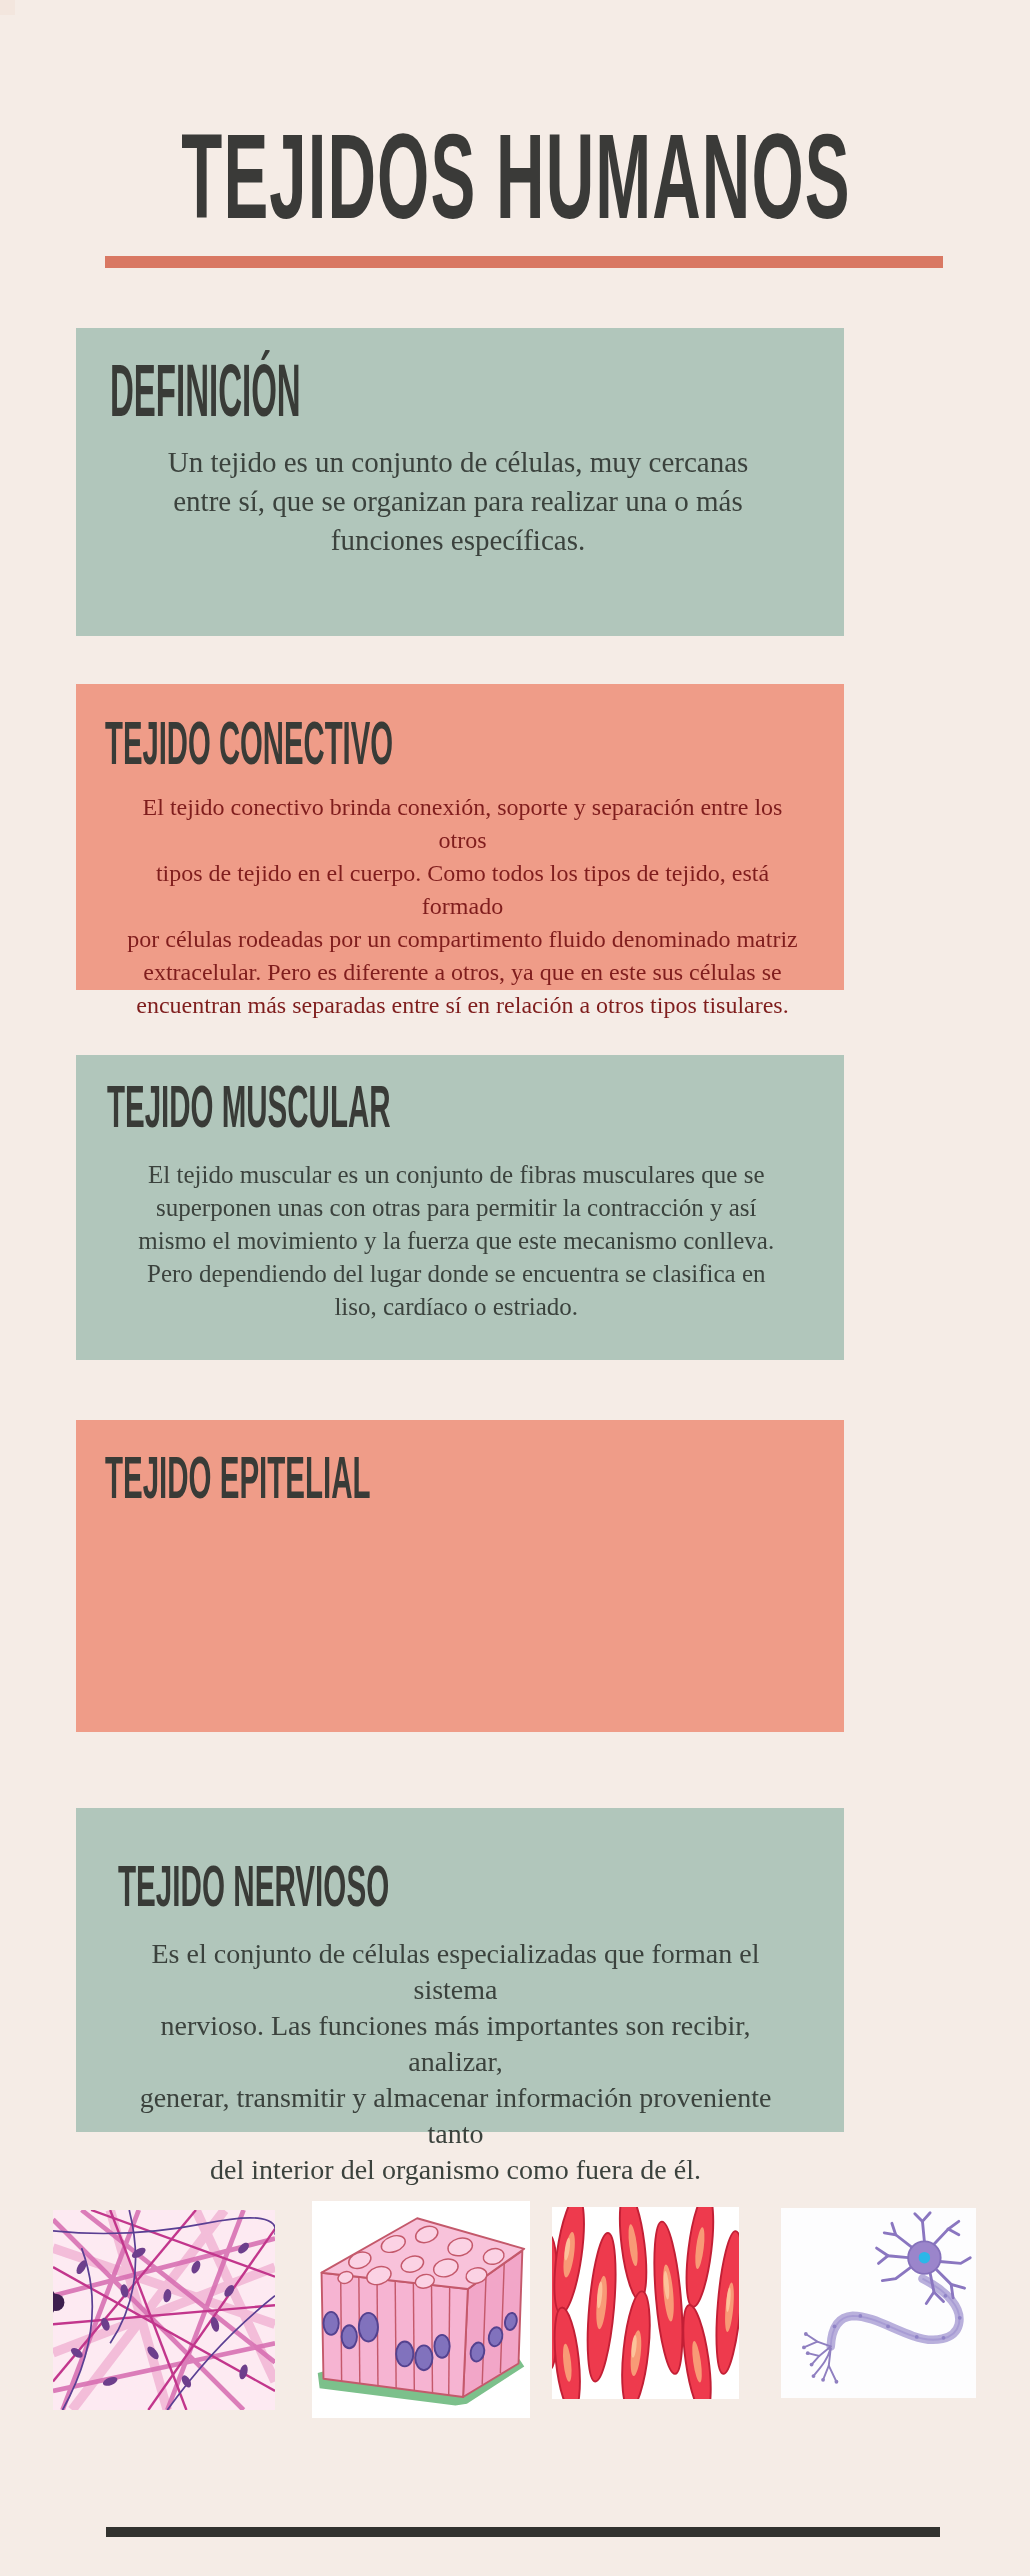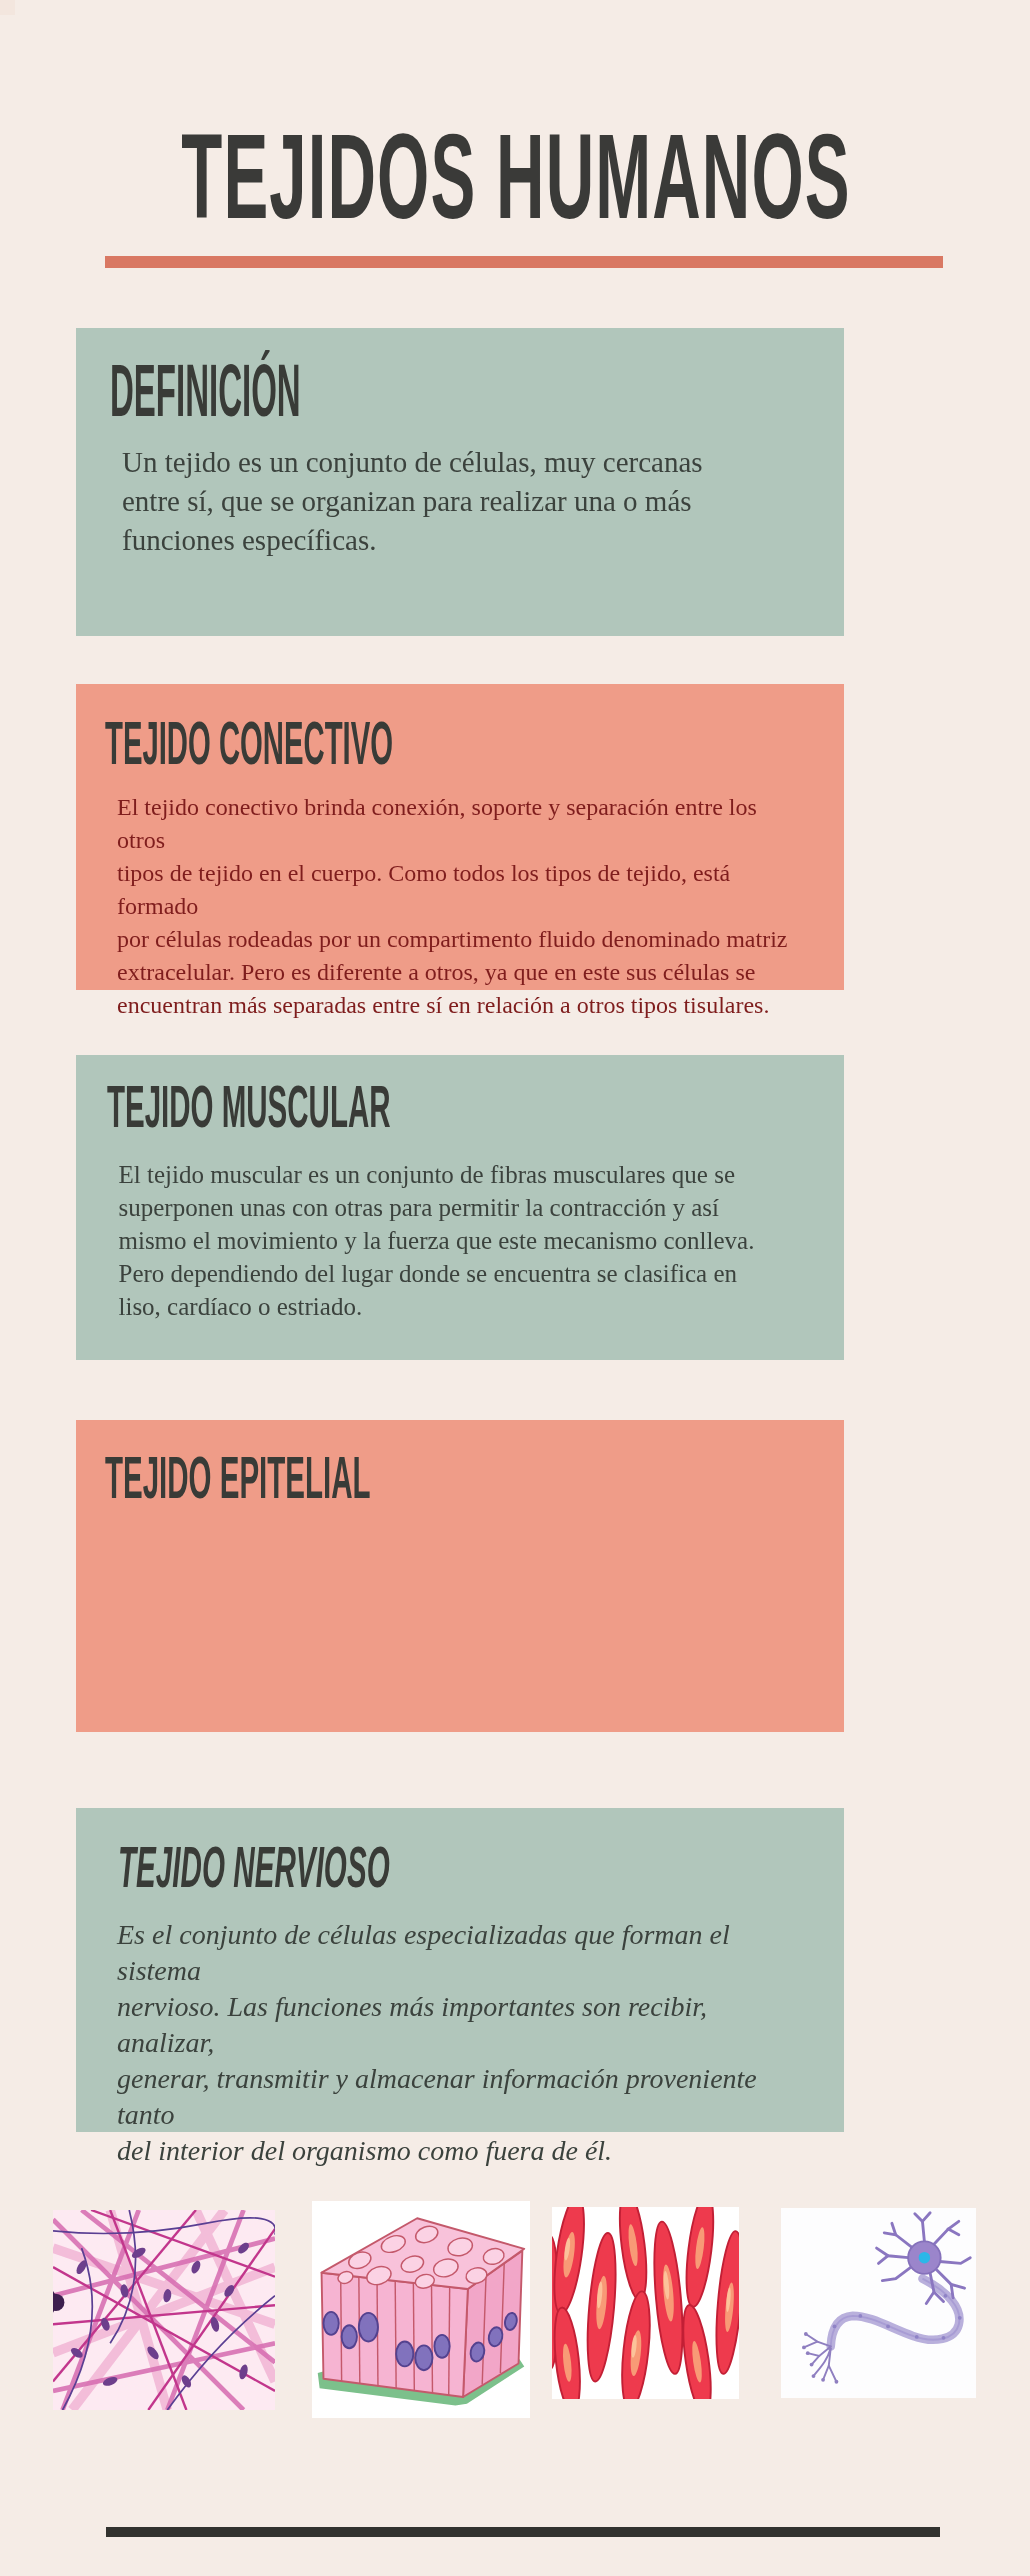--- a/index.html
+++ b/index.html
@@ -9,36 +9,36 @@
   .title-text{position:absolute;top:116px;left:50%;transform:translateX(-50%) scaleX(0.56);
         transform-origin:center top;white-space:nowrap;
         font-family:"Liberation Sans","DejaVu Sans",sans-serif;font-weight:bold;
         font-size:120px;line-height:1;letter-spacing:1.9px;color:#3a3a38;}
   .title-divider{position:absolute;left:105px;top:256px;width:838px;height:12.4px;background:#d97863;}
   .section{position:absolute;left:76px;width:768px;box-sizing:border-box;}
   .section.green{background:#b1c6bb;}
   .section.salmon{background:#ef9c88;}
   .sec-heading{display:inline-block;margin:0;font-family:"Liberation Sans","DejaVu Sans",sans-serif;
         font-weight:bold;color:#393b37;line-height:1;transform-origin:left bottom;white-space:nowrap;}
-  .sec-body{margin:12px;white-space:pre-line;color:#3e413c;}
+  .sec-body{margin:12px;white-space:pre-line;color:#3e413c;text-align:center;}
   .green .sec-body{color:#3b423d;}
   .salmon .sec-body{color:#7f1d1d;}
   #sec0{top:328px;height:308px;padding:25px 38px 0 34px;}
   #sec0 .sec-heading{font-size:75px;transform:scaleX(0.44);}
   #sec0 .sec-body{margin-top:15.3px;font-size:29px;line-height:39px;}
   #sec1{top:684px;height:306px;padding:29px 24px 0 29px;}
   #sec1 .sec-heading{font-size:61px;transform:scaleX(0.48);}
   #sec1 .sec-body{margin-top:17px;font-size:24px;line-height:33px;}
   #sec2{top:1055px;height:305px;padding:23px 38px 0 30.5px;}
   #sec2 .sec-heading{font-size:59px;transform:scaleX(0.5);}
   #sec2 .sec-body{margin-top:21px;font-size:25px;line-height:33px;}
   #sec3{top:1420px;height:312px;padding:29px 38px 0 29px;}
   #sec3 .sec-heading{font-size:59px;transform:scaleX(0.5);}
   #sec3 .sec-body{margin-top:19px;font-size:25px;line-height:33px;}
-  #sec4{top:1808px;height:324px;padding:31px 38px 0 29px;font-style:italic;}
+  #sec4{top:1808px;height:324px;padding:50px 38px 0 29px;}
   #sec4 .sec-heading{font-size:57px;transform:scaleX(0.52);margin-left:13.4px;}
   #sec4 .sec-body{margin-top:21px;font-size:28px;line-height:36px;}
   .tissue-img{position:absolute;}
   #img1{left:53px;top:2210px;width:222px;height:200px;}
   #img2{left:312px;top:2201px;width:218px;height:217px;}
   #img3{left:552px;top:2207px;width:187px;height:192px;}
   #img4{left:781px;top:2208px;width:195px;height:190px;}
   .tissue-img svg{display:block;width:100%;height:100%;}
   .author{position:absolute;left:0;right:0;top:2474px;text-align:center;
         font-weight:bold;font-size:32px;letter-spacing:1px;color:#3b3b39;}

